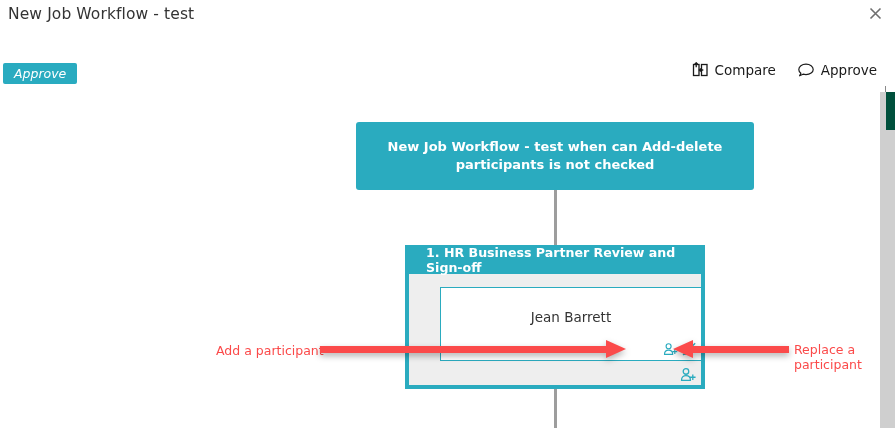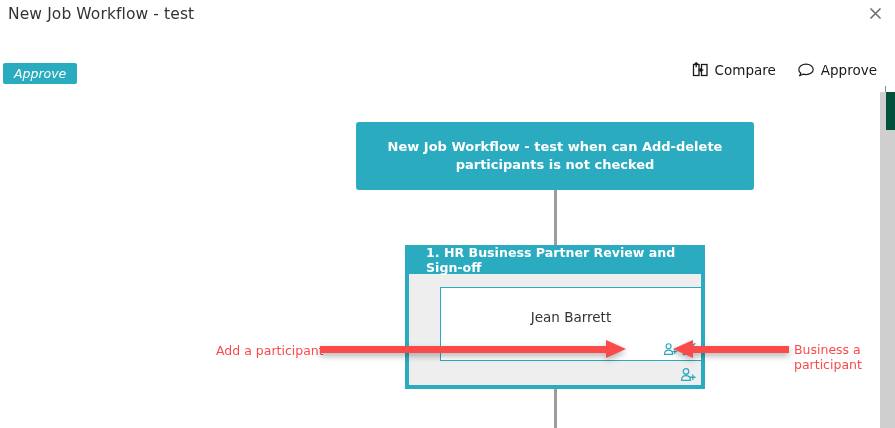--- a/index.html
+++ b/index.html
@@ -347,21 +347,21 @@
     </div>
   </div>
 
   <div class="anno-text anno-left-text">Add a participant</div>
 
   <div class="arrow arrow-left">
     <div class="arrow-shaft"></div>
     <div class="arrow-head"></div>
   </div>
 
-  <div class="anno-text anno-right-text">Business a participant</div>
+  <div class="anno-text anno-right-text">Replace a participant</div>
 
   <div class="arrow arrow-right">
     <div class="arrow-shaft"></div>
     <div class="arrow-head"></div>
   </div>
 
 </div>
 
 <div class="scroll-divider"></div>
 <div class="scrollbar">

